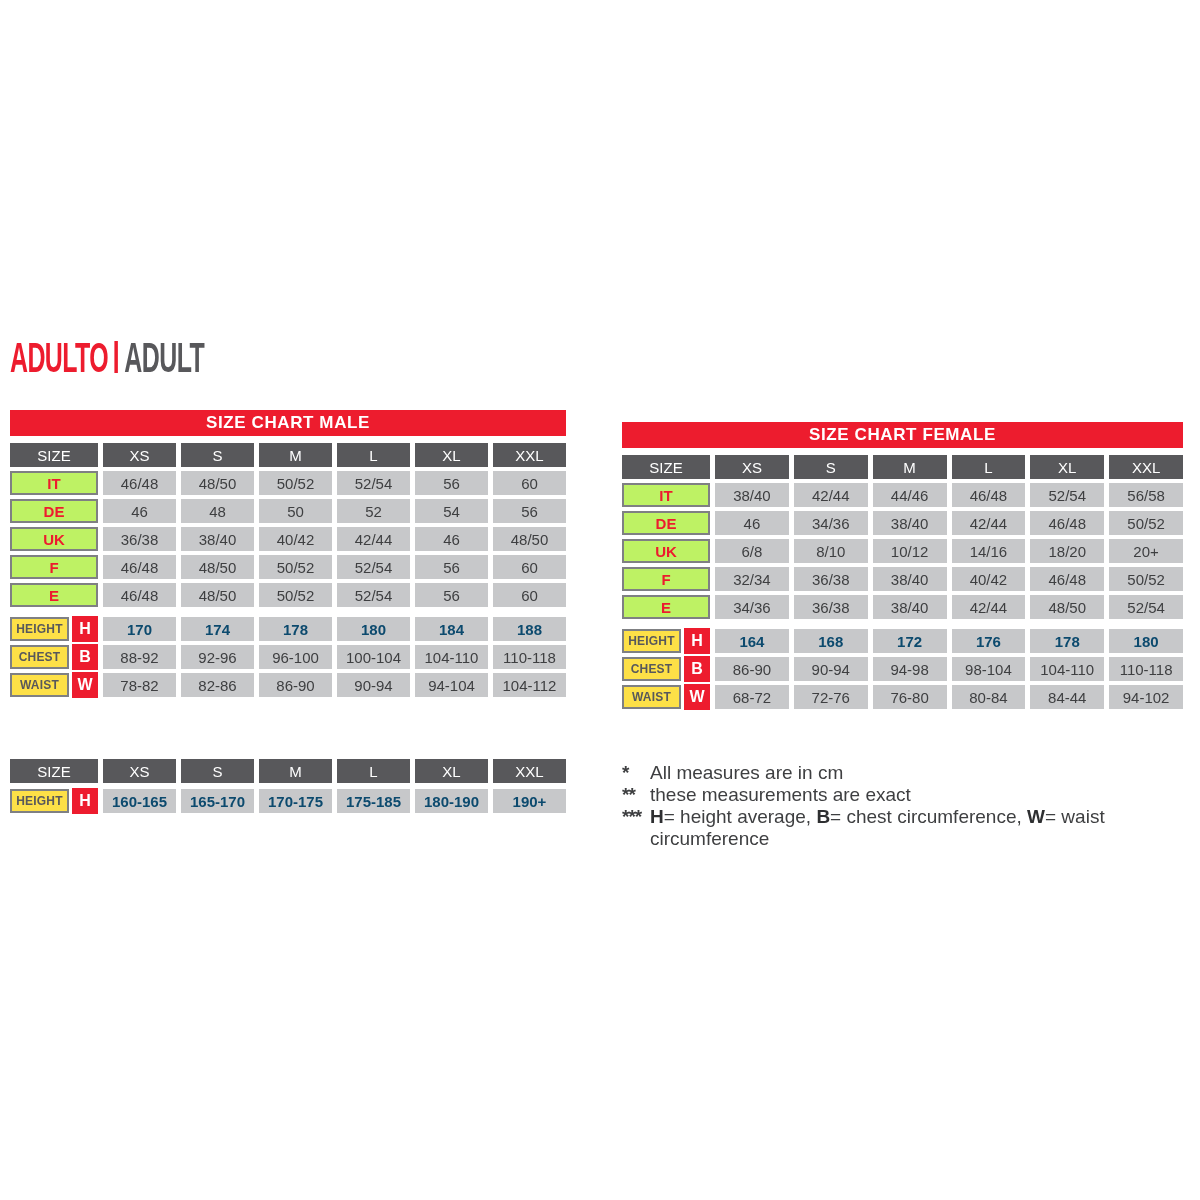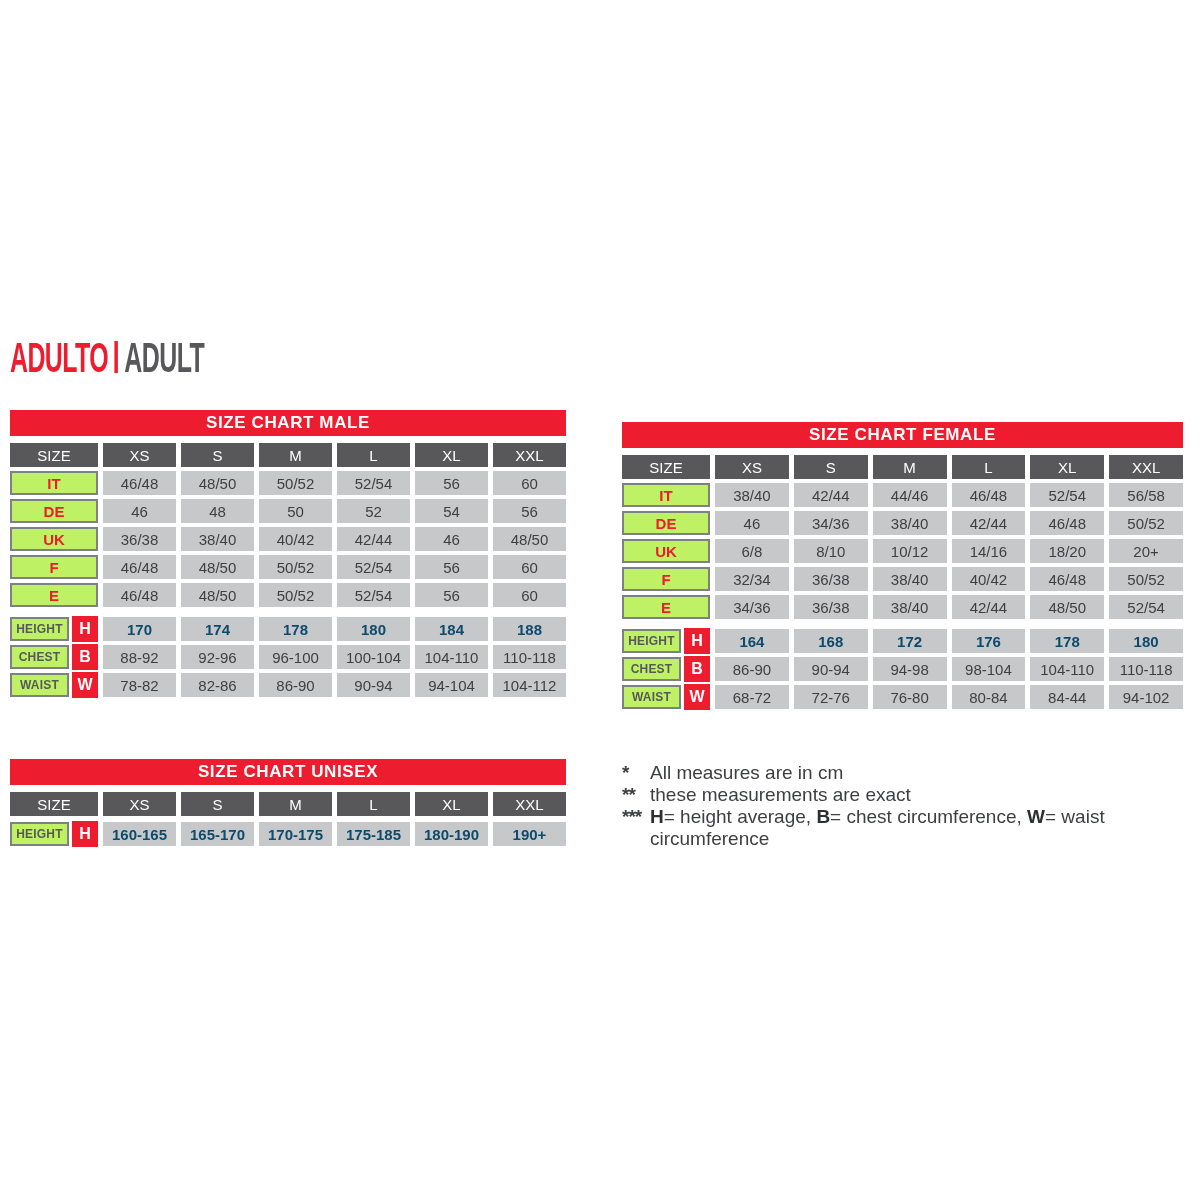--- a/index.html
+++ b/index.html
@@ -54,21 +54,21 @@
     background: #bef264; border: 2px solid var(--border);
     color: var(--red); font-weight: bold; font-size: 15px;
     display: flex; align-items: center; justify-content: center;
   }
   .meas-section { margin-top: 8px; }
   .t-unisex .meas-section { margin-top: 4px; }
   .meas-row { height: 28px; margin-bottom: 0; align-items: center; }
   .meas-row .data-cell { height: 24px; }
   .meas-label-wrap { display: flex; align-items: center; gap: 3px; height: 28px; }
   .meas-box {
-    flex: 1; height: 24px; background: #bef264; border: 2px solid var(--border);
+    flex: 1; height: 24px; background: #fde047; border: 2px solid var(--border);
     color: var(--dark); font-weight: bold; font-size: 12px; letter-spacing: 0.2px;
     display: flex; align-items: center; justify-content: center;
   }
   .badge {
     width: 26px; height: 26px; background: var(--red); color: #fff;
     font-weight: bold; font-size: 16px;
     display: flex; align-items: center; justify-content: center;
   }
 
   
@@ -273,21 +273,20 @@
         <div class="data-cell">68-72</div>
         <div class="data-cell">72-76</div>
         <div class="data-cell">76-80</div>
         <div class="data-cell">80-84</div>
         <div class="data-cell">84-44</div>
         <div class="data-cell">94-102</div>
       </div>
     </div>
   </div>
 <div class="size-table t-unisex">
-    <div class="bar">SIZE CHART UNISEX</div>
     <div class="grid-row">
       <div class="head-cell">SIZE</div>
       <div class="head-cell">XS</div>
       <div class="head-cell">S</div>
       <div class="head-cell">M</div>
       <div class="head-cell">L</div>
       <div class="head-cell">XL</div>
       <div class="head-cell">XXL</div>
     </div>
     <div class="meas-section">

